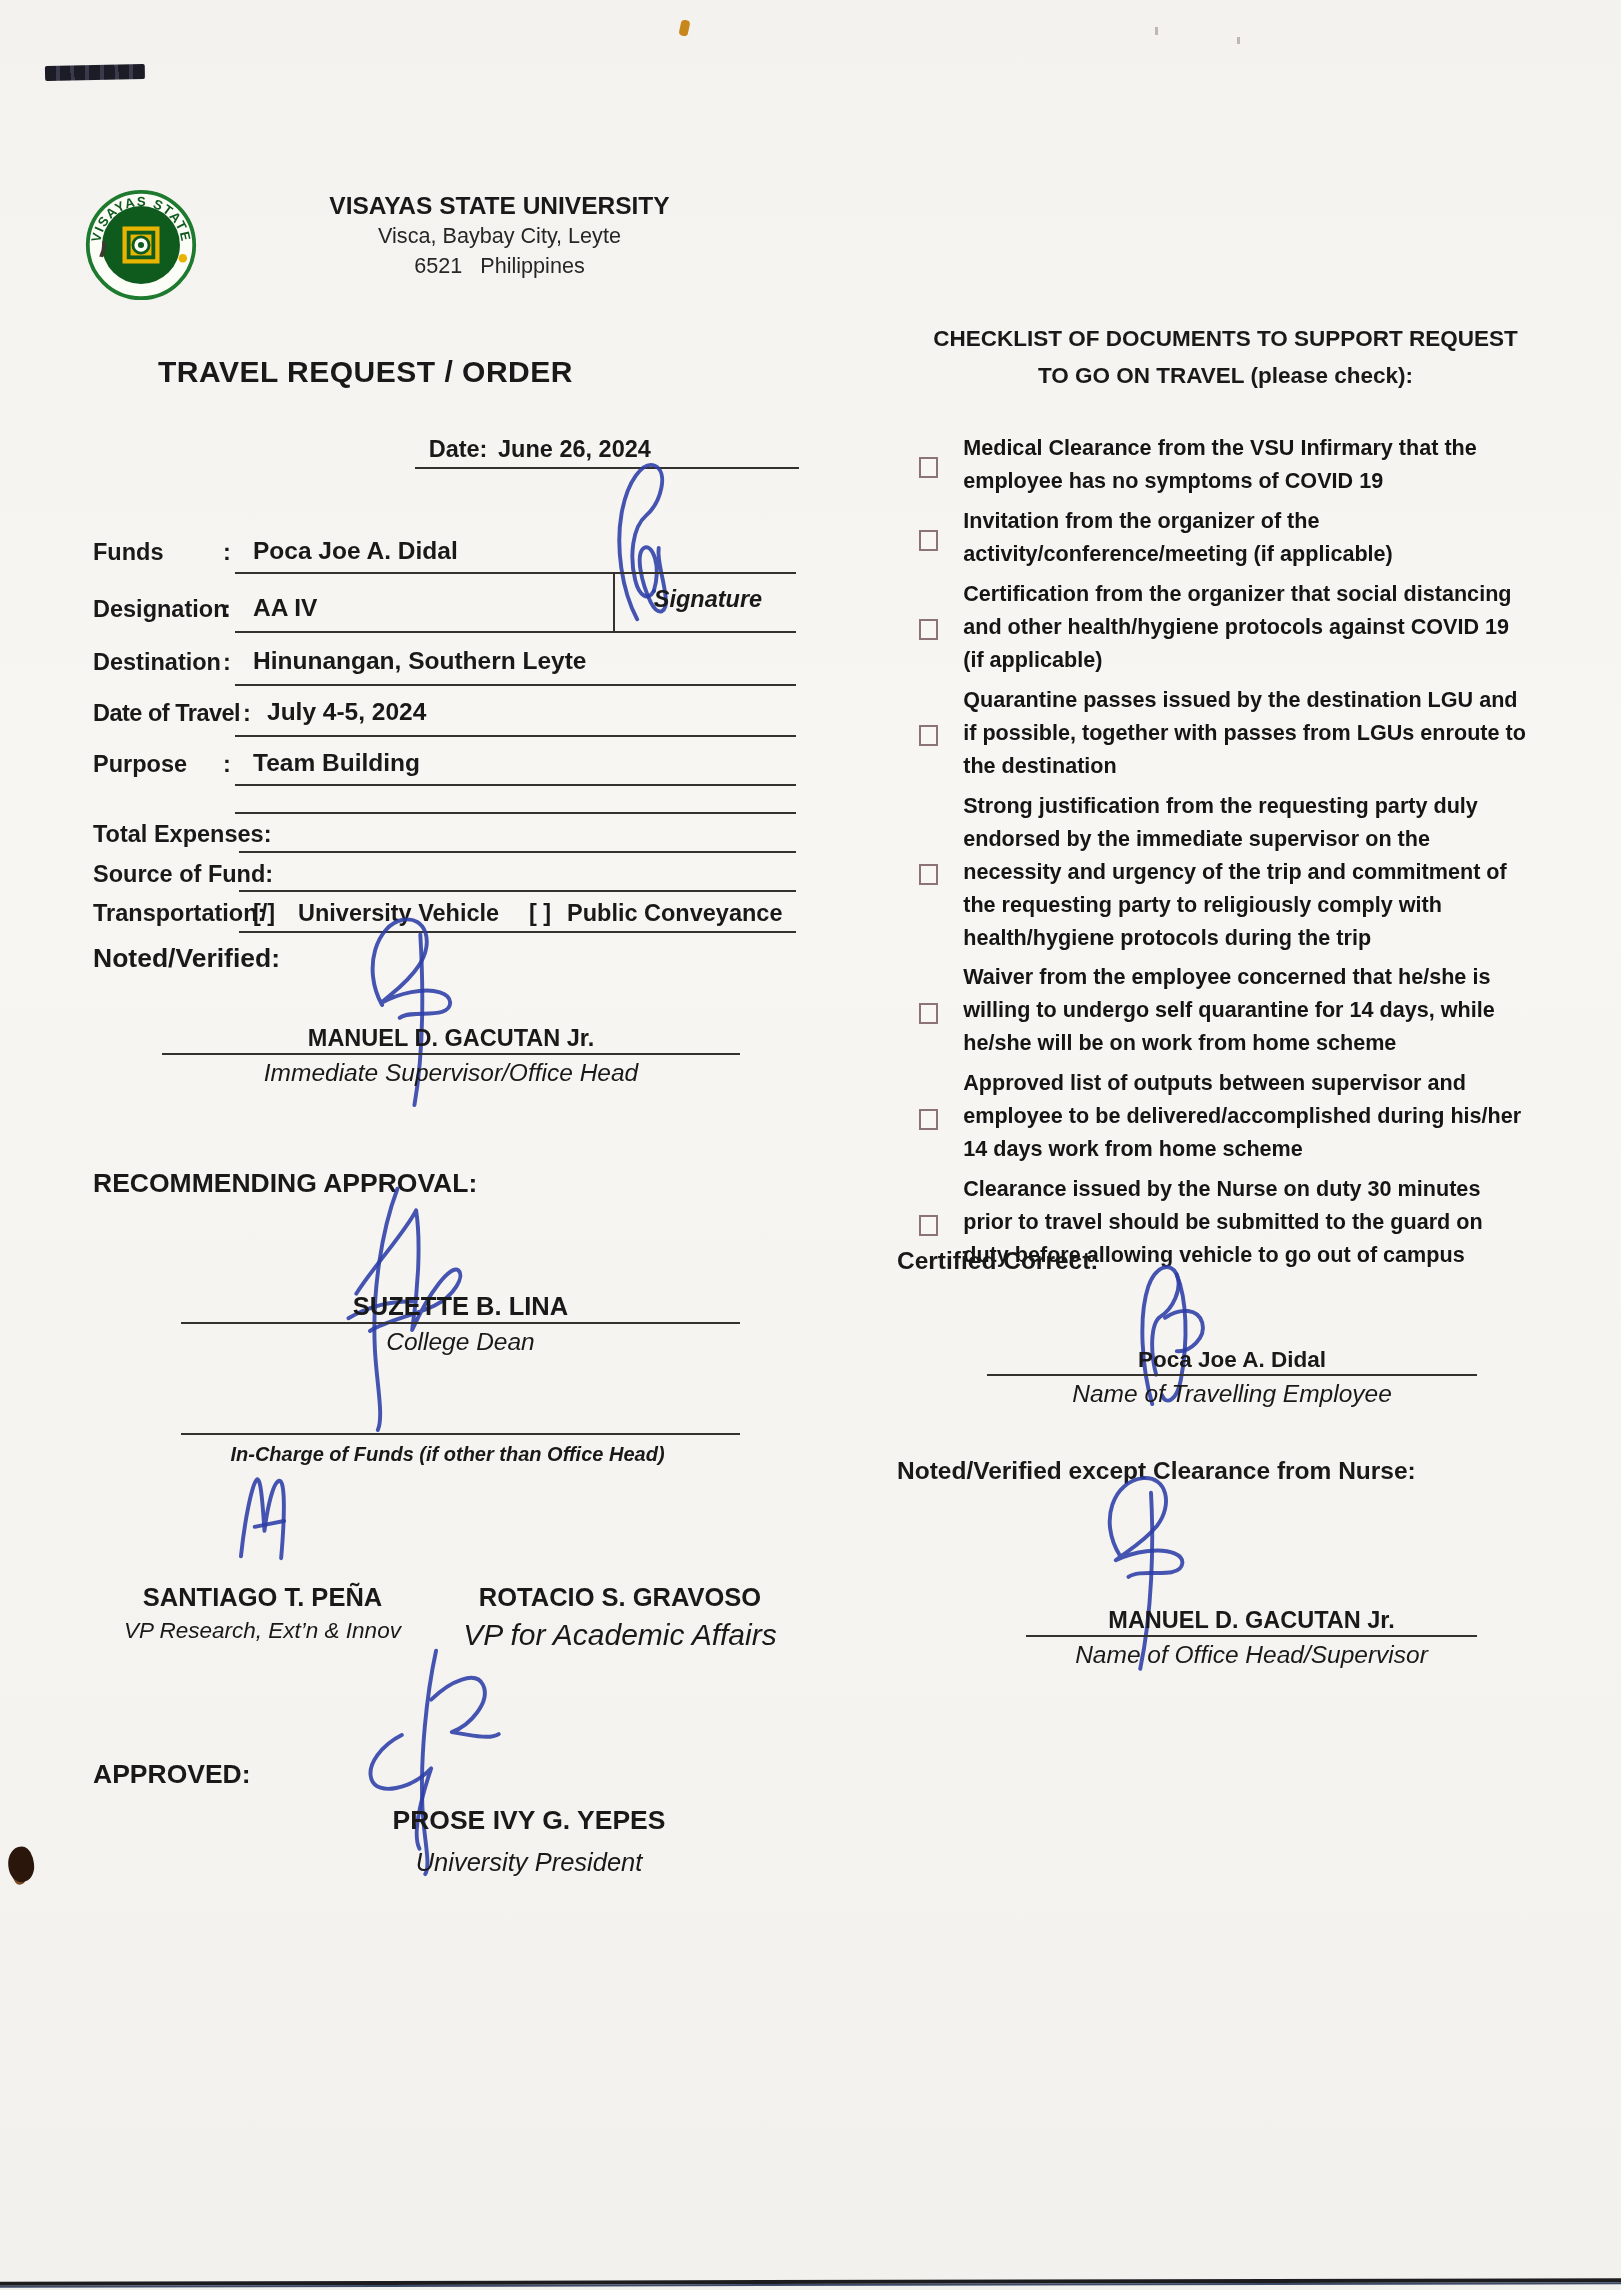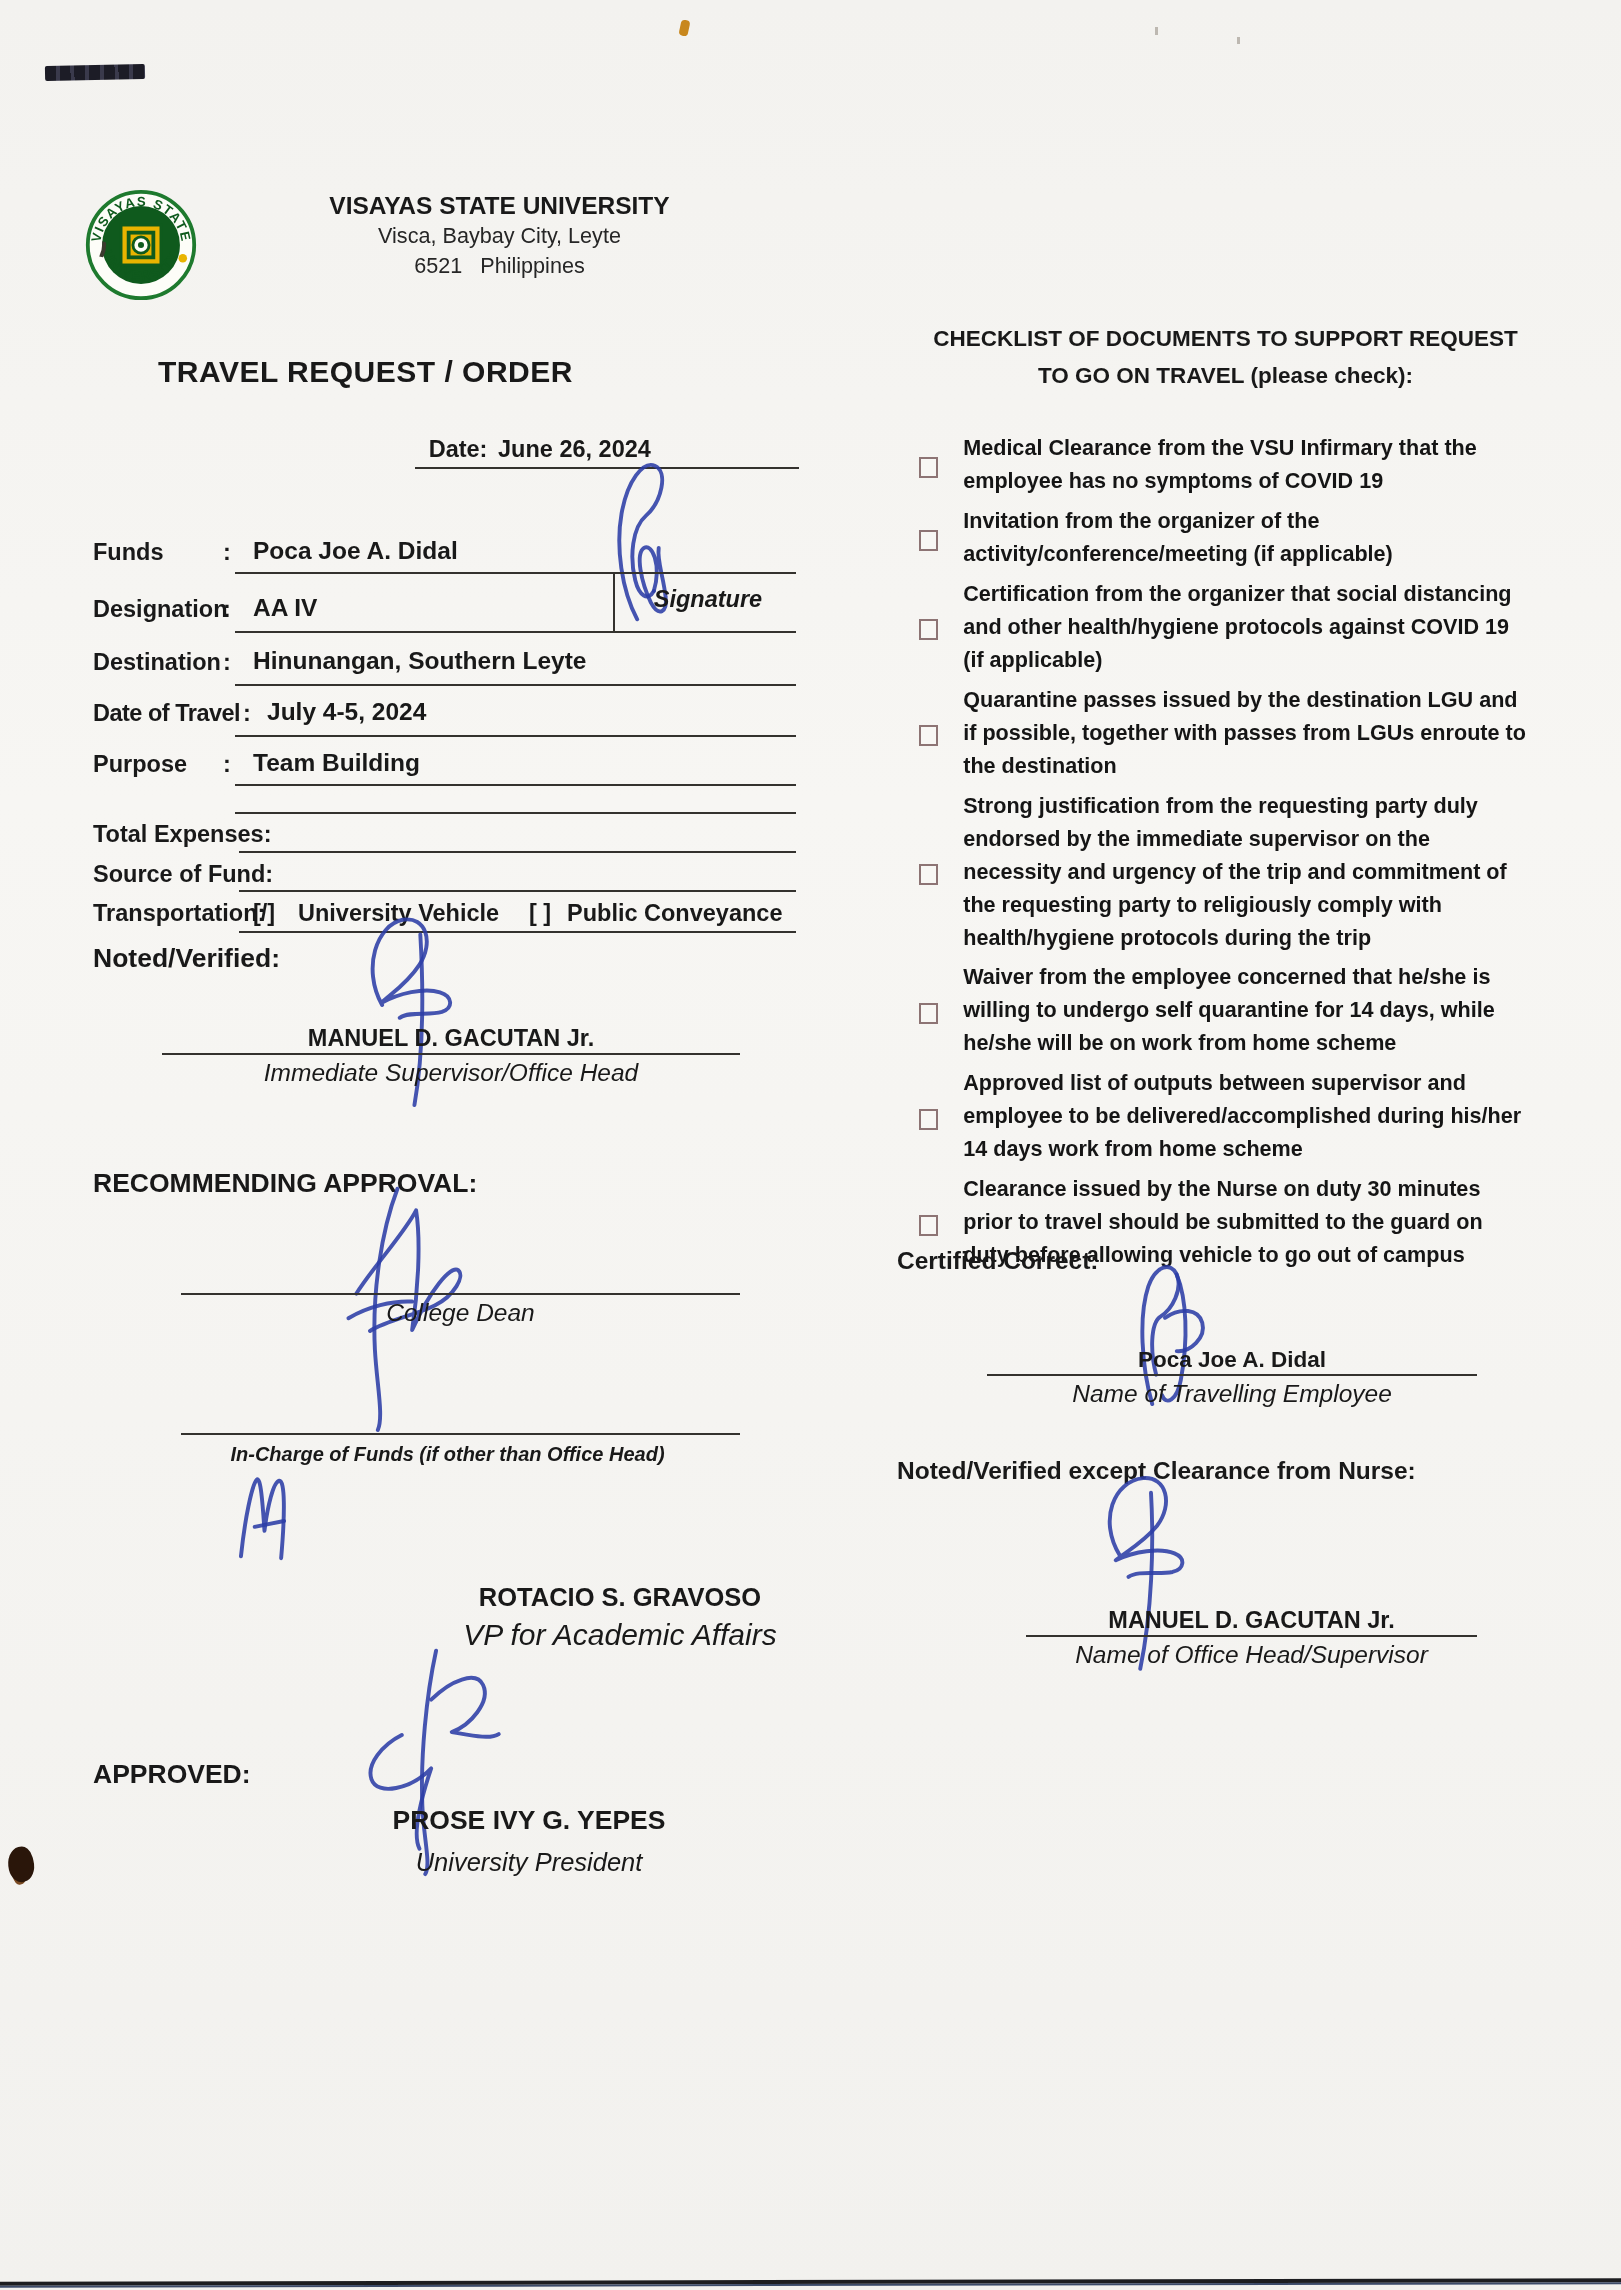--- a/index.html
+++ b/index.html
@@ -137,32 +137,37 @@
 
   <div class="abs sec-label" style="left:93px;top:1168px;">RECOMMENDING APPROVAL:</div>
 
   <svg class="sig" style="left:319px;top:1171px" width="152" height="265" viewBox="0 0 155 270">
     <path d="M80,18 C64,60 54,122 57,182 C59,218 66,250 60,264"></path>
     <path d="M38,125 C55,98 88,62 99,40 C104,72 101,122 95,162 C113,122 134,96 142,101 C149,107 138,127 118,137 C98,147 70,152 52,163"></path>
     <path d="M30,150 C50,138 75,132 95,133"></path>
   </svg>
 
   <div class="sigblock" style="left:181px;top:1292px;width:559px;">
+    <div class="sname" style="font-size:25.5px;">SUZETTE B. LINA</div>
     <div class="sline"></div>
     <div class="srole" style="font-size:24.5px;">College Dean</div>
   </div>
 
   <div class="abs rule" style="left:181px;top:1433px;width:559px;"></div>
   <div class="abs bi center" style="left:168px;top:1443px;width:559px;font-size:20px;">In-Charge of Funds (if other than Office Head)</div>
 
   <svg class="sig" style="left:233px;top:1470px" width="61" height="98" viewBox="0 0 62 100">
     <path d="M8,88 C12,50 19,16 24,10 C28,6 30,32 32,62 C35,38 41,12 47,11 C53,10 53,44 49,90"></path>
     <path d="M22,58 L52,52"></path>
   </svg>
 
+  <div class="sigblock" style="left:103px;top:1583px;width:319px;">
+    <div class="sname" style="font-size:25.5px;">SANTIAGO T. PEÑA</div>
+    <div class="srole" style="font-size:22.5px;margin-top:5.9px;">VP Research, Ext’n &amp; Innov</div>
+  </div>
 
   <div class="sigblock" style="left:451px;top:1583px;width:338px;">
     <div class="sname" style="font-size:25.5px;">ROTACIO S. GRAVOSO</div>
     <div class="srole" style="font-size:30px;margin-top:5.9px;text-align:center;">VP for Academic Affairs</div>
   </div>
 
   <div class="abs sec-label" style="left:93px;top:1759px;">APPROVED:</div>
 
   <svg class="sig" style="left:341px;top:1639px" width="196" height="240" viewBox="0 0 200 245">
     <path d="M97,12 C87,58 81,120 83,170 C84,202 92,230 86,240"></path>

